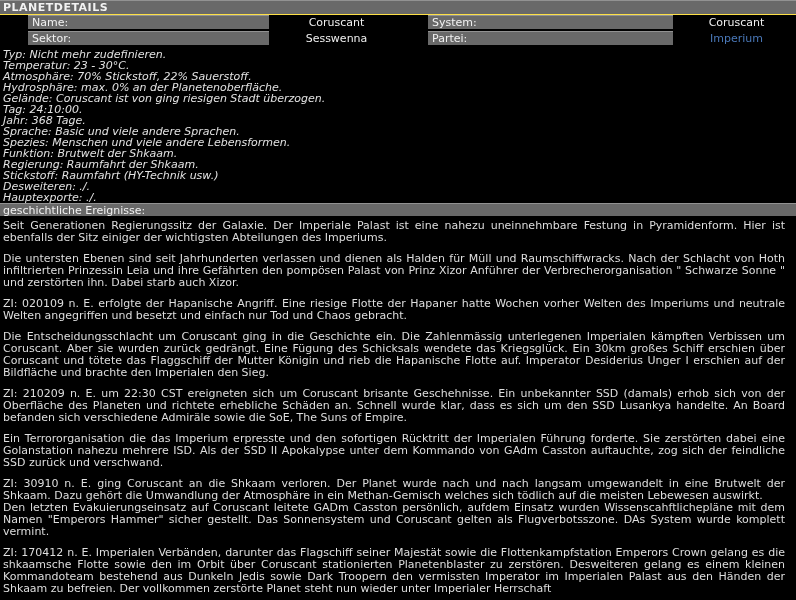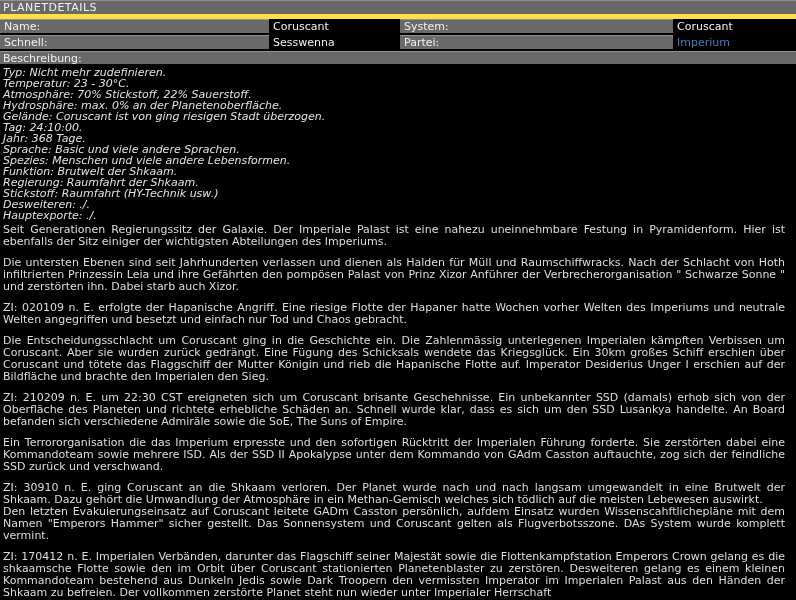--- a/index.html
+++ b/index.html
@@ -4,34 +4,36 @@
 <style>
   html,body{margin:0;padding:0;background:#000;}
   .screen{
     position:relative;width:796px;height:600px;overflow:hidden;
     background:#000;color:#e2e2e2;
     font-family:"DejaVu Sans","Liberation Sans",sans-serif;
     font-size:11px;
   }
   .titlebar{
     height:13px;background:#696969;color:#f2f2f2;
-    padding:1px 0 0 3px;border-bottom:5px solid #fde047;
+    padding:1px 0 0 3px;border-bottom:1px solid #fde047;
     box-shadow:inset 0 1px 0 rgba(255,255,255,.28);
     letter-spacing:.5px;
+    font-weight:bold;
   }
   .fieldrow{
     display:grid;grid-template-columns:269px 131px 273px 123px;
     border-bottom:2px solid #000;height:14px;
   }
   .cell{padding:1px 0 0 4px;white-space:nowrap;overflow:hidden;}
   .cell.label{
     background:#696969;color:#f2f2f2;
     box-shadow:inset 0 1px 0 rgba(255,255,255,.28);
+    margin-left:28px;
   }
-  .cell.value{background:#000;color:#f0f0f0;}
+  .cell.value{background:#000;color:#f0f0f0;text-align:center;}
   .cell.value.link{color:#4a78b8;cursor:pointer;}
   .sectionbar{
     height:12px;background:#696969;color:#f2f2f2;
     padding:1px 0 0 3px;border-bottom:1px solid #000;
     box-shadow:inset 0 1px 0 rgba(255,255,255,.28);
   }
   .desc{padding:2px 0 0 3px;line-height:11px;color:#e2e2e2;font-style:italic;}
   .history{padding:3px 3px 0 3px;color:#dedede;}
   .history p{
     margin:0 8px 9px 0;line-height:12px;text-align:justify;
@@ -46,51 +48,51 @@
   <div class="titlebar">PLANETDETAILS</div>
 
   <div class="fieldrow">
     <div class="cell label">Name:</div>
     <div class="cell value">Coruscant</div>
     <div class="cell label">System:</div>
     <div class="cell value">Coruscant</div>
   </div>
 
   <div class="fieldrow">
-    <div class="cell label">Schnell:</div>
+    <div class="cell label">Sektor:</div>
     <div class="cell value">Sesswenna</div>
     <div class="cell label">Partei:</div>
     <div class="cell value link">Imperium</div>
   </div>
 
-  <div class="sectionbar">Beschreibung:</div>
 
   <div class="desc">
     <div>Typ: Nicht mehr zudefinieren.</div>
     <div>Temperatur: 23 - 30°C.</div>
     <div>Atmosphäre: 70% Stickstoff, 22% Sauerstoff.</div>
     <div>Hydrosphäre: max. 0% an der Planetenoberfläche.</div>
     <div>Gelände: Coruscant ist von ging riesigen Stadt überzogen.</div>
     <div>Tag: 24:10:00.</div>
     <div>Jahr: 368 Tage.</div>
     <div>Sprache: Basic und viele andere Sprachen.</div>
     <div>Spezies: Menschen und viele andere Lebensformen.</div>
     <div>Funktion: Brutwelt der Shkaam.</div>
     <div>Regierung: Raumfahrt der Shkaam.</div>
     <div>Stickstoff: Raumfahrt (HY-Technik usw.)</div>
     <div>Desweiteren: ./.</div>
     <div>Hauptexporte: ./.</div>
   </div>
 
+  <div class="sectionbar">geschichtliche Ereignisse:</div>
 
   <div class="history">
     <p>Seit Generationen Regierungssitz der Galaxie. Der Imperiale Palast ist eine nahezu uneinnehmbare Festung in Pyramidenform. Hier ist ebenfalls der Sitz einiger der wichtigsten Abteilungen des Imperiums.</p>
     <p>Die untersten Ebenen sind seit Jahrhunderten verlassen und dienen als Halden für Müll und Raumschiffwracks. Nach der Schlacht von Hoth infiltrierten Prinzessin Leia und ihre Gefährten den pompösen Palast von Prinz Xizor Anführer der Verbrecherorganisation " Schwarze Sonne " und zerstörten ihn. Dabei starb auch Xizor.</p>
     <p>ZI: 020109 n. E. erfolgte der Hapanische Angriff. Eine riesige Flotte der Hapaner hatte Wochen vorher Welten des Imperiums und neutrale Welten angegriffen und besetzt und einfach nur Tod und Chaos gebracht.</p>
     <p>Die Entscheidungsschlacht um Coruscant ging in die Geschichte ein. Die Zahlenmässig unterlegenen Imperialen kämpften Verbissen um Coruscant. Aber sie wurden zurück gedrängt. Eine Fügung des Schicksals wendete das Kriegsglück. Ein 30km großes Schiff erschien über Coruscant und tötete das Flaggschiff der Mutter Königin und rieb die Hapanische Flotte auf. Imperator Desiderius Unger I erschien auf der Bildfläche und brachte den Imperialen den Sieg.</p>
     <p>ZI: 210209 n. E. um 22:30 CST ereigneten sich um Coruscant brisante Geschehnisse. Ein unbekannter SSD (damals) erhob sich von der Oberfläche des Planeten und richtete erhebliche Schäden an. Schnell wurde klar, dass es sich um den SSD Lusankya handelte. An Board befanden sich verschiedene Admiräle sowie die SoE, The Suns of Empire.</p>
-    <p>Ein Terrororganisation die das Imperium erpresste und den sofortigen Rücktritt der Imperialen Führung forderte. Sie zerstörten dabei eine Kommandoteam sowie mehrere ISD. Als der SSD II Apokalypse unter dem Kommando von GAdm Casston auftauchte, zog sich der feindliche SSD zurück und verschwand.</p>
+    <p>Ein Terrororganisation die das Imperium erpresste und den sofortigen Rücktritt der Imperialen Führung forderte. Sie zerstörten dabei eine Golanstation nahezu mehrere ISD. Als der SSD II Apokalypse unter dem Kommando von GAdm Casston auftauchte, zog sich der feindliche SSD zurück und verschwand.</p>
     <p>ZI: 30910 n. E. ging Coruscant an die Shkaam verloren. Der Planet wurde nach und nach langsam umgewandelt in eine Brutwelt der Shkaam. Dazu gehört die Umwandlung der Atmosphäre in ein Methan-Gemisch welches sich tödlich auf die meisten Lebewesen auswirkt.
 Den letzten Evakuierungseinsatz auf Coruscant leitete GADm Casston persönlich, aufdem Einsatz wurden Wissenscahftlichepläne mit dem Namen "Emperors Hammer" sicher gestellt. Das Sonnensystem und Coruscant gelten als Flugverbotsszone. DAs System wurde komplett vermint.</p>
     <p>ZI: 170412 n. E. Imperialen Verbänden, darunter das Flagschiff seiner Majestät sowie die Flottenkampfstation Emperors Crown gelang es die shkaamsche Flotte sowie den im Orbit über Coruscant stationierten Planetenblaster zu zerstören. Desweiteren gelang es einem kleinen Kommandoteam bestehend aus Dunkeln Jedis sowie Dark Troopern den vermissten Imperator im Imperialen Palast aus den Händen der Shkaam zu befreien. Der vollkommen zerstörte Planet steht nun wieder unter Imperialer Herrschaft</p>
   </div>
 
 </div>
 
 </body></html>

